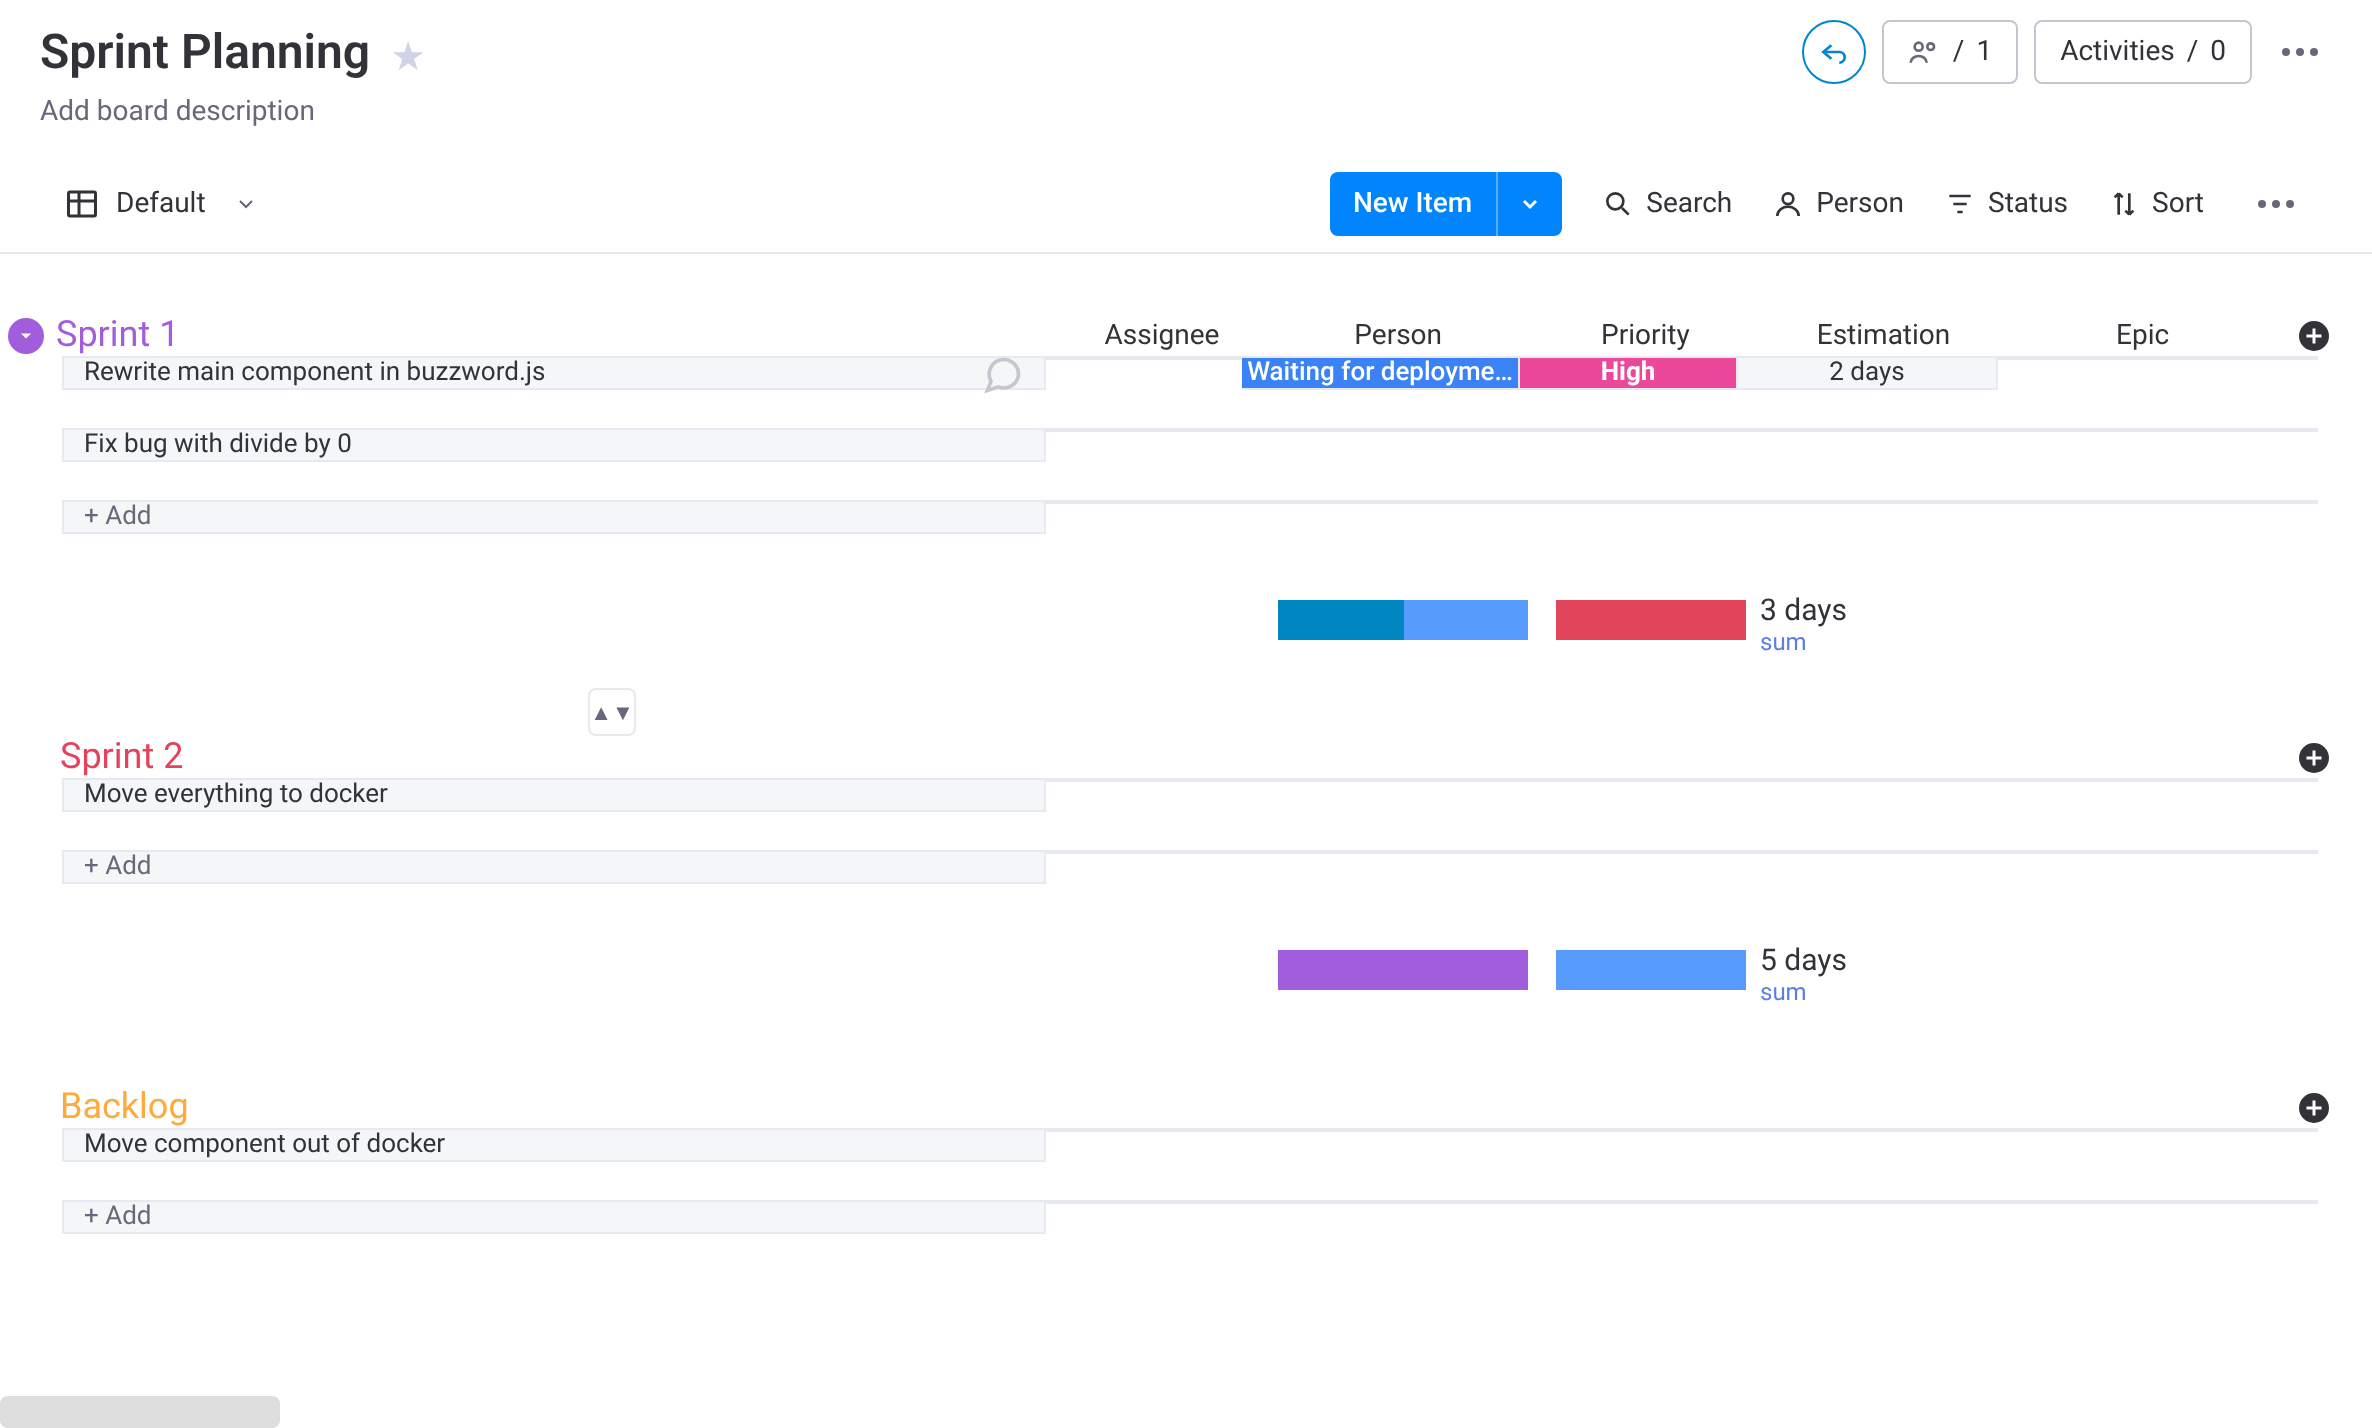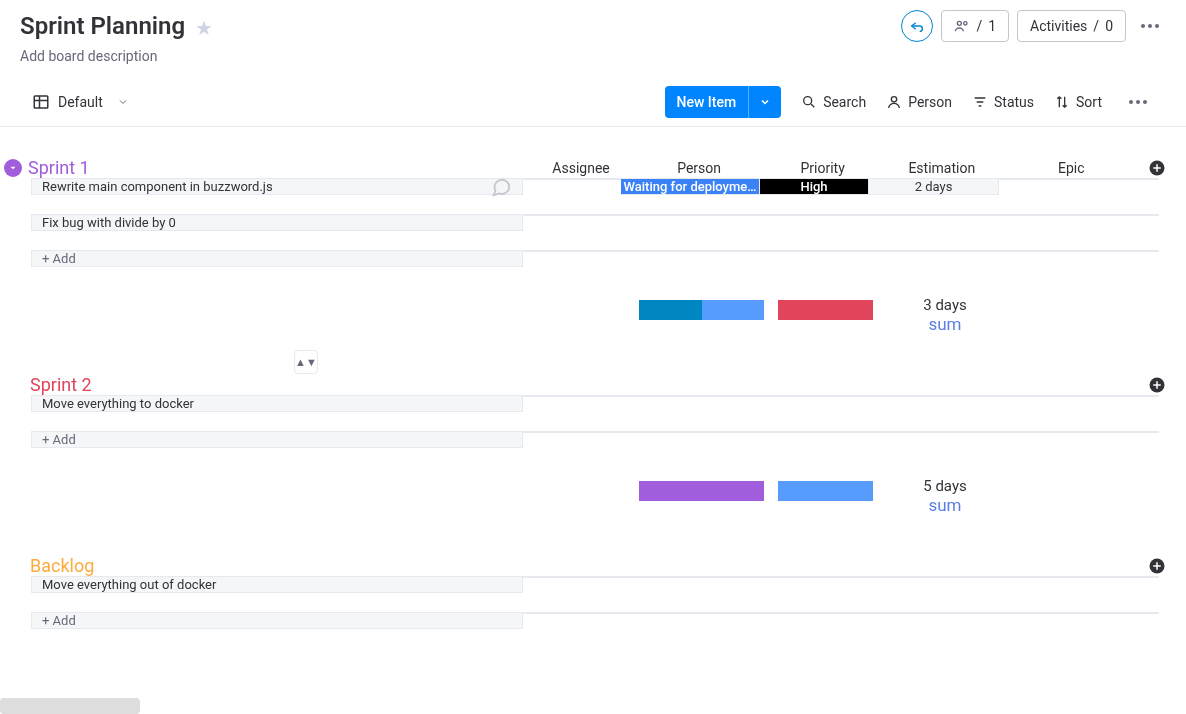--- a/index.html
+++ b/index.html
@@ -48,23 +48,23 @@
 .addrow .rname { color: #676879; cursor: pointer; }
 .addrow .stripe { opacity: .45; }
 .chat { position: absolute; right: 10px; color: #c5c7d0; }
 .sum { display: flex; margin-left: 30px; margin-top: 6px; }
 .sum-sp { width: 596px; }
 .sum-bar { height: 20px; display: flex; margin-top: 8px; }
 .sum-s { width: 139px; display:flex; justify-content:center; }
 .sum-s .sum-bar { width: 125px; }
 .sum-p { width: 109px; display:flex; justify-content:center; }
 .sum-p .sum-bar { width: 95px; }
-.sum-e { width: 130px; text-align: center; padding-top: 4px; }
+.sum-e { width: 130px; text-align: left; padding-top: 4px; }
 .sum-e .big { font-size: 15px; }
-.sum-e .lbl { font-size: 17px; color: #5b7ee5; }
+.sum-e .lbl { font-size: 12px; color: #5b7ee5; }
 .drag { position: absolute; top: -24px; left: 288px; width: 24px; height: 24px; border: 1px solid #e6e9ef; border-radius: 4px; background:#fff; display:flex; align-items:center; justify-content:center; cursor:grab; color:#676879; font-size:11px; }
 svg { display:block; }
 .scroll-ind { position:fixed; bottom:0; left:0; width:140px; height:16px; background:#ddd; border-radius:4px; }
 </style>
 </head>
 <body>
 
 <div class="hdr">
   <div class="hdr-row1">
     <div class="title-wrap">
@@ -185,21 +185,21 @@
       </div>
       <div class="row">
         <div class="stripe" style="background:#a25ddc"></div>
         <div class="rname">Rewrite main component in buzzword.js<span class="chat">
             <svg width="22" height="22" viewBox="0 0 24 24" fill="none" stroke="#c5c7d0" stroke-width="2">
               <path d="M21 12a8 8 0 0 1-11 7l-6 2 2-5a8 8 0 1 1 15-4z"></path>
             </svg>
           </span></div>
         <div class="rcell c-a bg"></div>
         <div class="rcell c-s" style="background:#3b82f6;">Waiting for deployme…</div>
-        <div class="rcell c-p" style="background:#000000;">High</div>
+        <div class="rcell c-p" style="background:#ec4899;font-weight:bold;">High</div>
         <div class="rcell c-e bg">2 days</div>
         <div class="rcell c-ep bg"></div>
         <div class="c-end"></div>
       </div>
       <div class="row">
         <div class="stripe" style="background:#a25ddc"></div>
         <div class="rname">Fix bug with divide by 0</div>
         <div class="rcell c-a bg"></div>
         <div class="rcell c-s" style="background:#f5f6f8;color:#323338"></div>
         <div class="rcell c-p" style="background:#f5f6f8;color:#323338"></div>
@@ -298,21 +298,21 @@
         <div style="width:606px"></div>
         <div class="gadd">
           <svg width="18" height="18" viewBox="0 0 24 24">
             <circle cx="12" cy="12" r="10" fill="#323338"></circle>
             <path d="M12 7v10M7 12h10" stroke="#fff" stroke-width="2"></path>
           </svg>
         </div>
       </div>
       <div class="row">
         <div class="stripe" style="background:#fdab3d"></div>
-        <div class="rname">Move everything out of docker</div>
+        <div class="rname">Move component out of docker</div>
         <div class="rcell c-a bg"></div>
         <div class="rcell c-s" style="background:#f5f6f8;color:#323338"></div>
         <div class="rcell c-p" style="background:#f5f6f8;color:#323338"></div>
         <div class="rcell c-e bg"></div>
         <div class="rcell c-ep bg"></div>
         <div class="c-end"></div>
       </div>
       <div class="row addrow">
         <div class="stripe" style="background:#fdab3d"></div>
         <div class="rname">+ Add</div>

